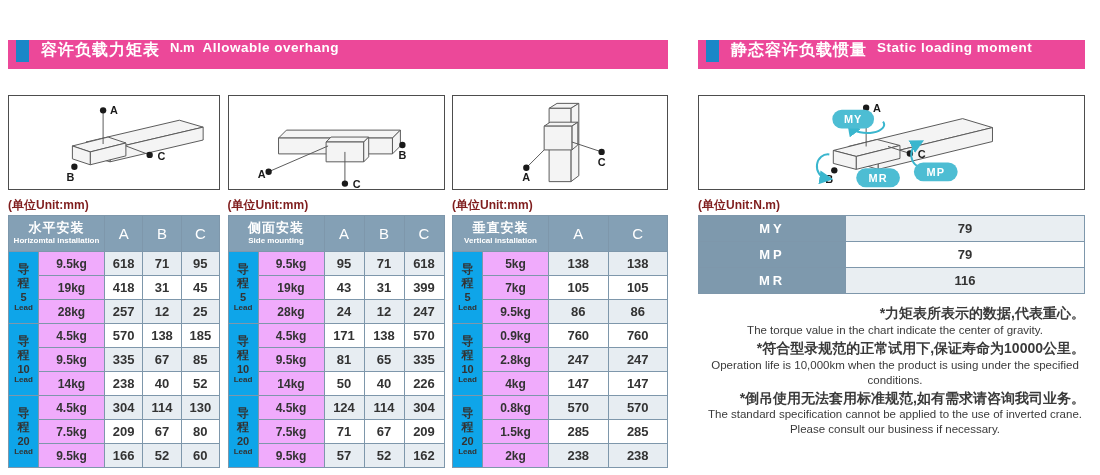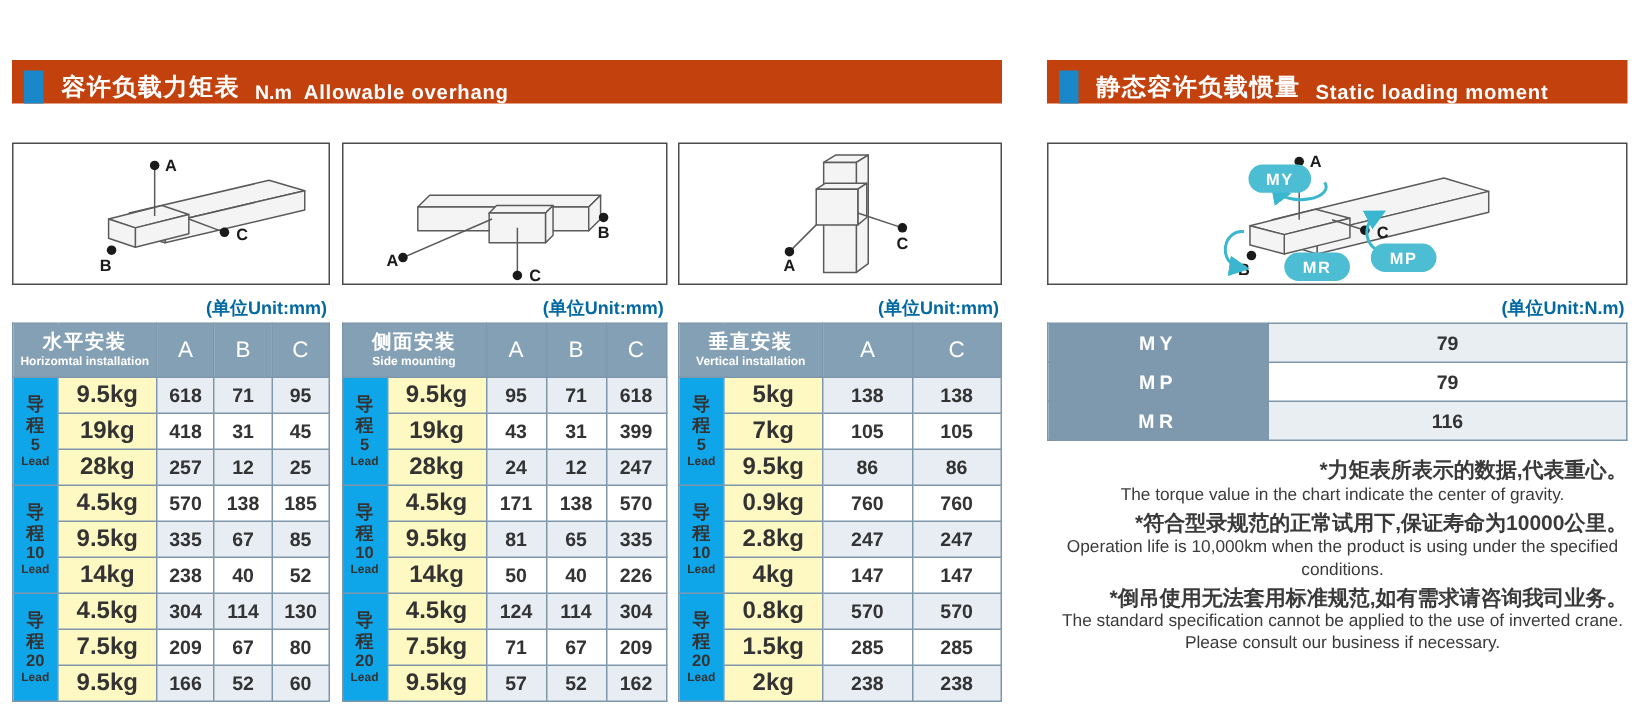--- a/index.html
+++ b/index.html
@@ -1,20 +1,20 @@
 <!DOCTYPE html>
 <html><head>
 <meta charset="utf-8">
 <style>
   * { margin:0; padding:0; box-sizing:border-box; }
   html,body { width:1100px; height:475px; background:#ffffff; font-family:"Liberation Sans", sans-serif; overflow:hidden; }
   .page { position:relative; width:1100px; height:475px; }
 
   
-  .bar { height:29px; background:#c2410c; display:flex; align-items:flex-end; padding-left:8px; color:#fff; }
+  .bar { height:29px; background:#ec4899; display:flex; align-items:flex-start; padding-left:8px; color:#fff; }
   .bar-accent { width:13px; height:22px; background:#1987C8; margin-right:12px; flex:0 0 auto; }
   .bar-zh { font-size:16px; font-weight:bold; letter-spacing:1px; margin-right:10px; }
   .bar-mid { font-size:13px; font-weight:bold; margin-right:8px; }
   .bar-en { font-size:13.5px; font-weight:bold; letter-spacing:0.5px; }
 
   .left-col  { position:absolute; left:8px;   top:40px; width:660px; }
   .right-col { position:absolute; left:698px; top:40px; width:387px; }
 
   
   .diag-row { display:flex; justify-content:space-between; margin-top:26px; }
@@ -27,37 +27,37 @@
   .dot { fill:#1a1a1a; }
   .dlabel { font-family:"Liberation Sans",sans-serif; font-weight:bold; font-size:11px; fill:#1a1a1a; }
   .cyan-arc { stroke:#3AB6CE; stroke-width:2; fill:none; }
   .badge { fill:#4DBDD3; }
   .badge-text { font-family:"Liberation Sans",sans-serif; fill:#fff; font-weight:bold; font-size:11px; letter-spacing:1px; text-anchor:middle; }
 
   
   .tables-row { display:flex; justify-content:space-between; }
   .tbl-wrap { }
   .tw1 { width:212px; } .tw2 { width:217px; } .tw3 { width:216px; }
-  .unit-label { text-align:right; font-size:12px; font-weight:bold; color:#0369a1; margin:8px 2px 3px 0; height:14px; line-height:14px; }
+  .unit-label { font-size:12px; font-weight:bold; color:#7f1d1d; margin:8px 2px 3px 0; height:14px; line-height:14px; }
 
   
   table.spec { width:100%; border-collapse:collapse; table-layout:fixed; }
   table.spec th, table.spec td { border:1px solid #7E97AB; text-align:center; vertical-align:middle; padding:0; }
   table.spec .c-lead { width:30px; } table.spec .c-load { width:66px; }
   table.spec thead tr { height:36px; }
   table.spec tbody tr { height:24px; }
   .title-th { background:#84A0B5; color:#fff; }
   .title-th .zh { display:block; font-size:13px; font-weight:bold; line-height:1.15; letter-spacing:1px; }
   .title-th .en { display:block; font-size:8px; font-weight:bold; line-height:1.2; }
   .col-th { background:#84A0B5; color:#fff; font-size:15px; font-weight:normal; }
   .lead-cell { background:#0ea5e9; color:#333; }
   .lead-cell .zh { display:block; width:1.1em; margin:0 auto; word-break:break-all; font-size:12px; font-weight:bold; line-height:1.2; }
   .lead-cell .num { display:block; font-size:11px; font-weight:bold; line-height:1.15; }
   .lead-cell .en { display:block; font-size:8px; font-weight:bold; line-height:1.2; }
-  .load-cell { background:#fef9c3; font-size:16px; font-weight:bold; color:#333; }
+  .load-cell { background:#f0abfc; font-size:12px; font-weight:bold; color:#333; }
   td.val { background:#fff; font-size:13px; font-weight:bold; color:#333; }
   table.spec tbody tr:nth-child(odd) td.val { background:#E7EDF2; }
 
   
   table.mtable { width:100%; border-collapse:collapse; table-layout:fixed; }
   table.mtable td { border:1px solid #7E97AB; text-align:center; vertical-align:middle; height:26px; }
   .m-label { width:147px; background:#7E99AD; color:#fff; font-size:13px; font-weight:bold; letter-spacing:3px; }
   .m-val { background:#fff; font-size:13px; font-weight:bold; color:#333; }
   table.mtable tr:nth-child(odd) .m-val { background:#E9EEF2; }
 

